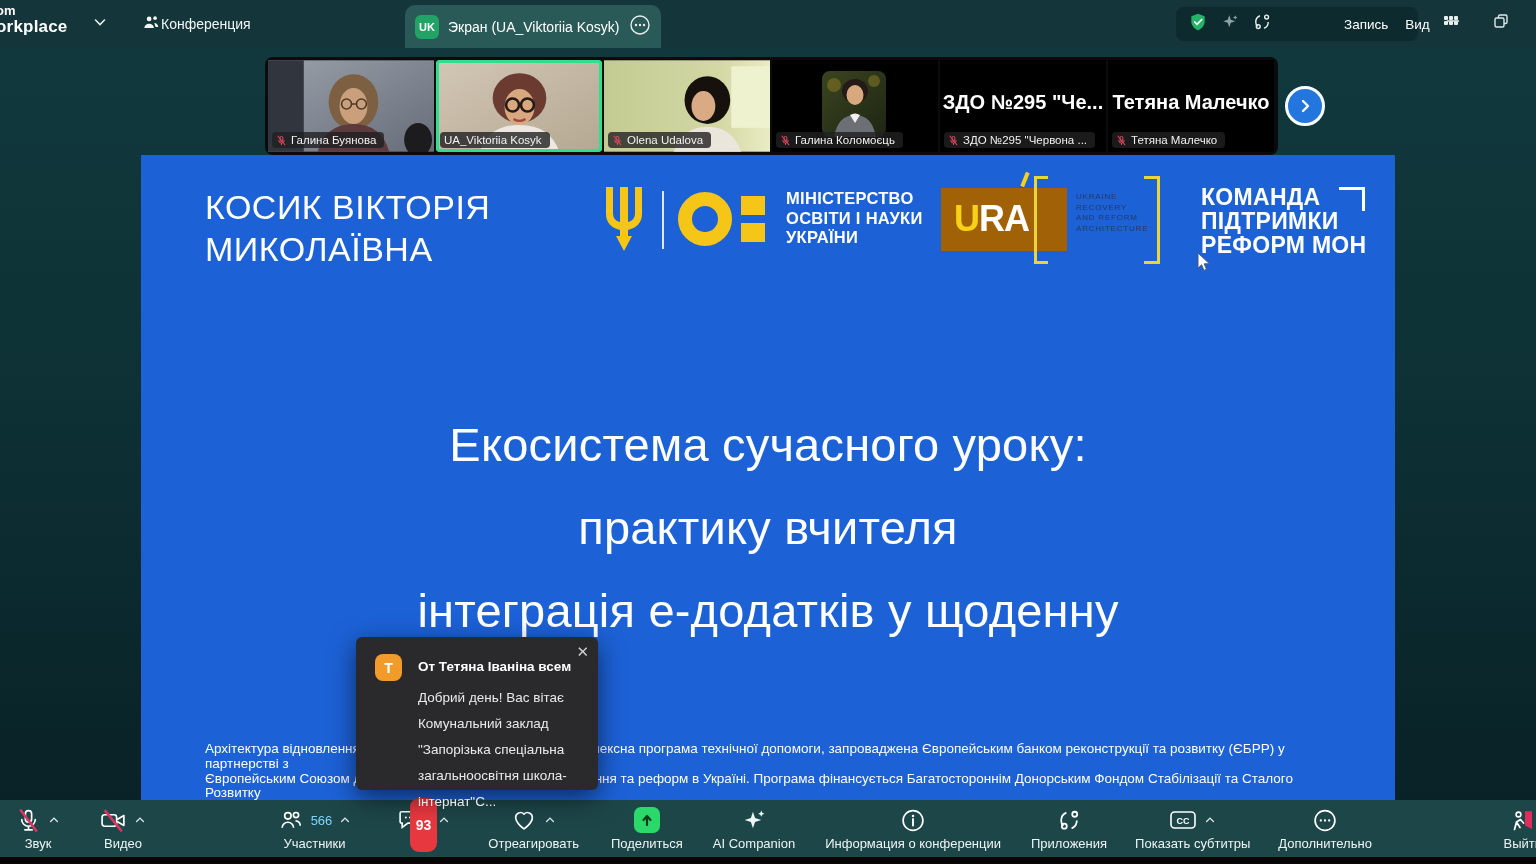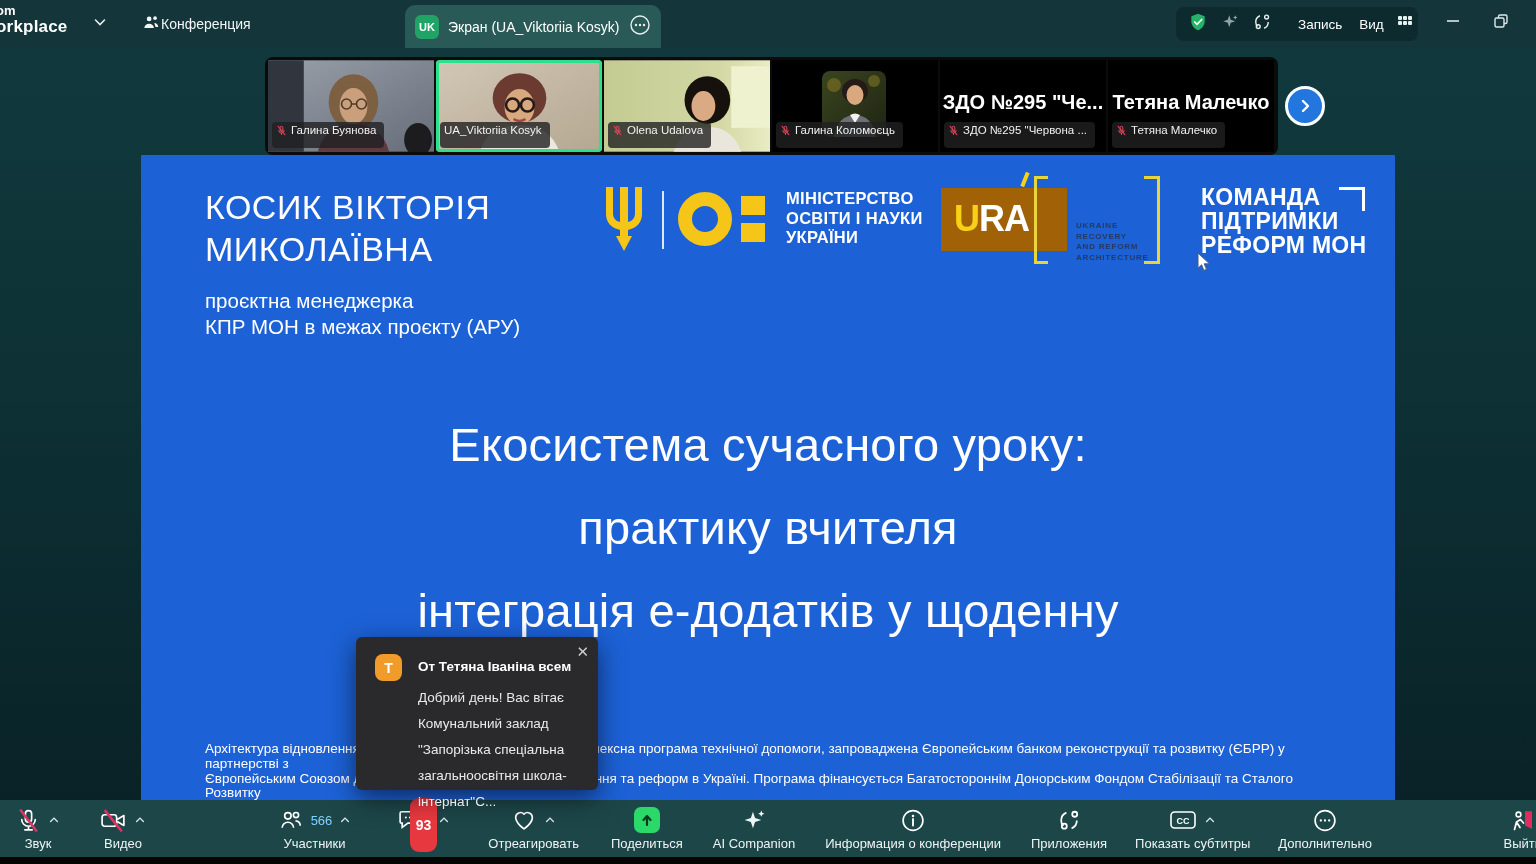--- a/index.html
+++ b/index.html
@@ -11,53 +11,53 @@
   .logo-cut { position:absolute; left:-4px; top:4px; color:#fff; line-height:1.1; }
   .logo-cut .l1 { font-size:13px; font-weight:700; }
   .logo-cut .l2 { font-size:17px; font-weight:700; letter-spacing:.2px; }
   .tb-chev { position:absolute; left:92px; top:14px; }
   .conf-tab { position:absolute; left:142px; top:8px; display:flex; align-items:center; color:#f2f6f6; font-size:14px; height:32px; }
   .screen-tab { position:absolute; left:405px; top:5px; width:256px; height:43px; background:#2a5a57; border-radius:10px 10px 0 0; display:flex; align-items:center; padding:0 10px 0 10px; gap:9px; }
   .uk-badge { width:24px; height:24px; background:#21a366; border-radius:6px; color:#fff; font-size:11px; font-weight:700; display:flex; align-items:center; justify-content:center; }
   .screen-tab .lbl { color:#fff; font-size:14px; flex:1; white-space:nowrap; }
   .right-pill { position:absolute; left:1176px; top:7px; width:242px; height:34px; background:#0d2b2e; border-radius:8px; display:flex; align-items:center; gap:13px; padding:0 12px; }
   .rec-dot { width:10px; height:10px; border-radius:50%; background:#e63b3b; }
-  .rec-lbl, .view-lbl { color:#fff; font-size:13.5px; }
+  .rec-lbl, .view-lbl { color:#fff; font-size:13.5px;margin-left:46px; }
   .win-ctl { position:absolute; top:12px; color:#dfe8e8; }
   #min-btn { left:1444px; }
   #restore-btn { left:1492px; }
 
   
   #content { position:absolute; left:0; top:48px; width:1536px; height:752px; background:linear-gradient(180deg,#11393d 0%,#0d3135 45%,#092227 100%); }
 
   
   #strip { position:absolute; left:265px; top:9px; width:1013px; height:98px; background:#0b0b0c; border-radius:8px; display:flex; align-items:center; padding:3px; gap:2px; overflow:hidden; }
   .tile { position:relative; width:166px; height:92px; background:#000; overflow:hidden; flex:0 0 auto; }
   .tile.active { outline:3px solid #2ee08e; outline-offset:-3px; border-radius:4px; }
   .tile svg.vid { width:100%; height:100%; display:block; }
-  .chip { position:absolute; left:4px; bottom:4px; display:flex; align-items:center; gap:4px; background:rgba(32,32,34,.8); border-radius:4px; padding:2px 8px 12px 4px; color:#f2f2f2; font-size:11.5px; white-space:nowrap; max-width:158px; overflow:hidden; }
+  .chip { position:absolute; left:4px; bottom:4px; display:flex; align-items:center; gap:4px; background:rgba(32,32,34,.8); border-radius:4px; padding:2px 8px 2px 4px; color:#f2f2f2; font-size:11.5px; white-space:nowrap; max-width:158px; overflow:hidden; }
   .bigname { position:absolute; left:0; right:0; top:34%; text-align:center; color:#fff; font-size:20px; font-weight:700; white-space:nowrap; overflow:hidden; }
   .avatar-box { position:absolute; left:50px; top:11px; width:64px; height:66px; border-radius:8px; overflow:hidden; }
   #next-btn { position:absolute; left:1285px; top:38px; width:40px; height:40px; border-radius:50%; background:#2276dd; border:3px solid #fafdfd; display:flex; align-items:center; justify-content:center; cursor:pointer; }
 
   
   #slide { position:absolute; left:141px; top:107px; width:1254px; height:645px; background:#1c61d6; color:#fff; }
   .spk-name { position:absolute; left:64px; top:31px; font-size:34px; line-height:42px; letter-spacing:.5px; }
   .spk-role { position:absolute; left:64px; top:133px; font-size:20.5px; line-height:26px; }
   .trident { position:absolute; left:462px; top:32px; }
   .logo-sep { position:absolute; left:521px; top:36px; width:2px; height:58px; background:rgba(255,255,255,.85); }
   .o-ring { position:absolute; left:537px; top:37px; width:54px; height:54px; border:14px solid #f5c518; border-radius:50%; }
   .o-sq { position:absolute; left:600px; width:24px; height:19px; background:#f5c518; }
   .o-sq.s1 { top:41px; } .o-sq.s2 { top:68px; }
   .ministry { position:absolute; left:645px; top:34px; font-size:16.5px; font-weight:700; line-height:19.5px; letter-spacing:.3px; }
   .ura-box { position:absolute; left:800px; top:33px; width:126px; height:63px; background:#a16207; }
   .ura-word { position:absolute; left:13px; top:10px; font-size:36px; font-weight:800; letter-spacing:-1px; font-family:"Liberation Sans",sans-serif; }
   .ura-u { color:#f7d117; } .ura-ra { color:#fff; }
   .ura-accent { position:absolute; left:82px; top:-16px; width:4px; height:15px; background:#f7d117; transform:rotate(22deg); }
-  .ura-text { position:absolute; left:935px; top:66px; font-size:8px; font-weight:700; line-height:10.5px; color:#253a63; letter-spacing:.8px; }
+  .ura-text { position:absolute; left:935px; top:37px; font-size:8px; font-weight:400; line-height:10.5px; color:#253a63; letter-spacing:.8px; }
   .ura-brk { position:absolute; border:0 solid #ead43b; }
   .team { position:absolute; left:1060px; top:30px; font-size:23px; font-weight:700; line-height:24px; letter-spacing:.3px; }
   .team-brk-h { position:absolute; left:1198px; top:32px; width:26px; height:3px; background:#fff; }
   .team-brk-v { position:absolute; left:1221px; top:32px; width:3px; height:24px; background:#fff; }
   .slide-title { position:absolute; left:0; top:248px; width:100%; text-align:center; font-size:47px; line-height:83px; letter-spacing:.2px; }
   .slide-footer { position:absolute; left:64px; top:587px; width:1145px; font-size:13.5px; line-height:14.8px; }
 
   
   #cursor { position:absolute; left:1197px; top:252px; z-index:60; }
 
@@ -300,24 +300,20 @@
     <svg width="18" height="18" viewBox="0 0 18 18">
         <path d="M7 4l5 5-5 5" stroke="#fff" stroke-width="2.4" fill="none" stroke-linecap="round" stroke-linejoin="round"></path>
       </svg>
   </div>
 
   <div id="slide">
     <div class="spk-name">
       <div>КОСИК ВІКТОРІЯ</div>
       <div>МИКОЛАЇВНА</div>
     </div>
-    <div class="spk-role">
-      <div>проєктна менеджерка</div>
-      <div>КПР МОН в межах проєкту (АРУ)</div>
-    </div>
 
     <svg class="trident" width="42" height="64" viewBox="0 0 42 64">
       <path fill="#f5c518" d="M3 0h7v26c0 5 2.5 8 7 9V0h8v35c4.5-1 7-4 7-9V0h7v27c0 9-6 14-14 16v6h4L21 64 13 49h4v-6C9 41 3 36 3 27Z"></path>
     </svg>
     <div class="logo-sep"></div>
     <div class="o-ring"></div>
     <div class="o-sq s1"></div>
     <div class="o-sq s2"></div>
     <div class="ministry">
       <div>МІНІСТЕРСТВО</div>

